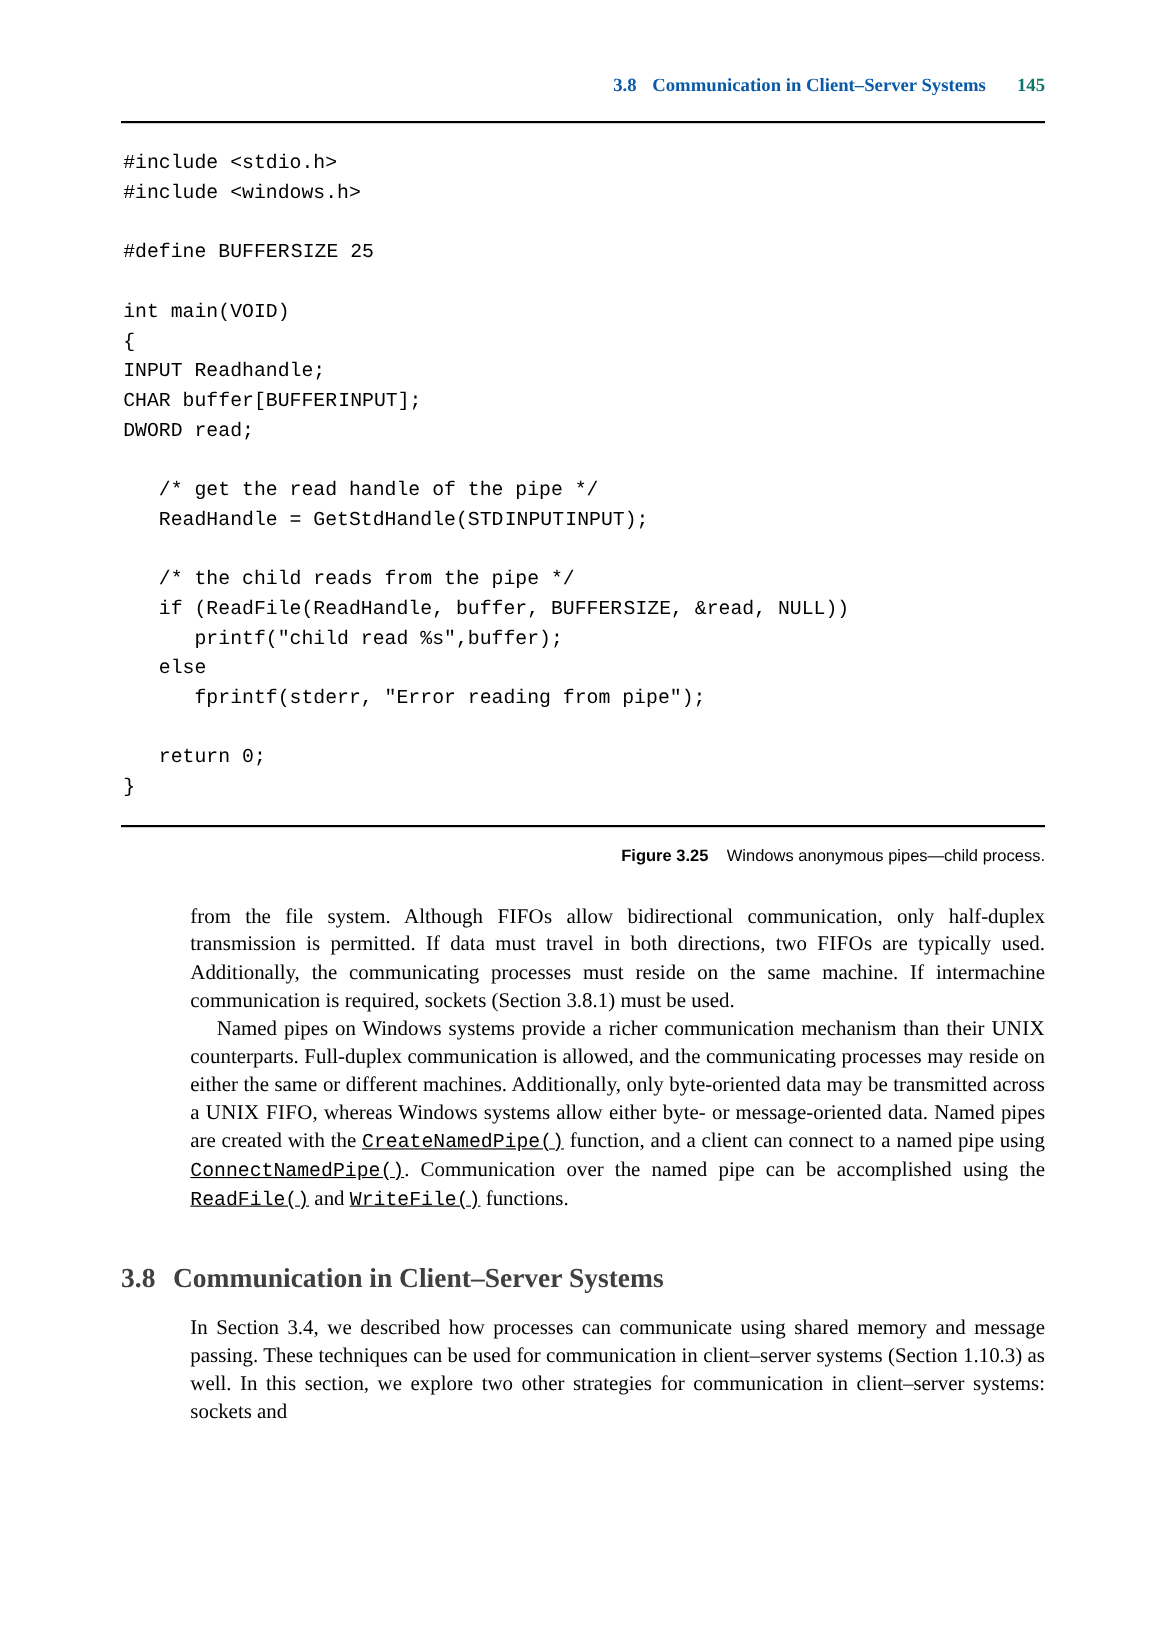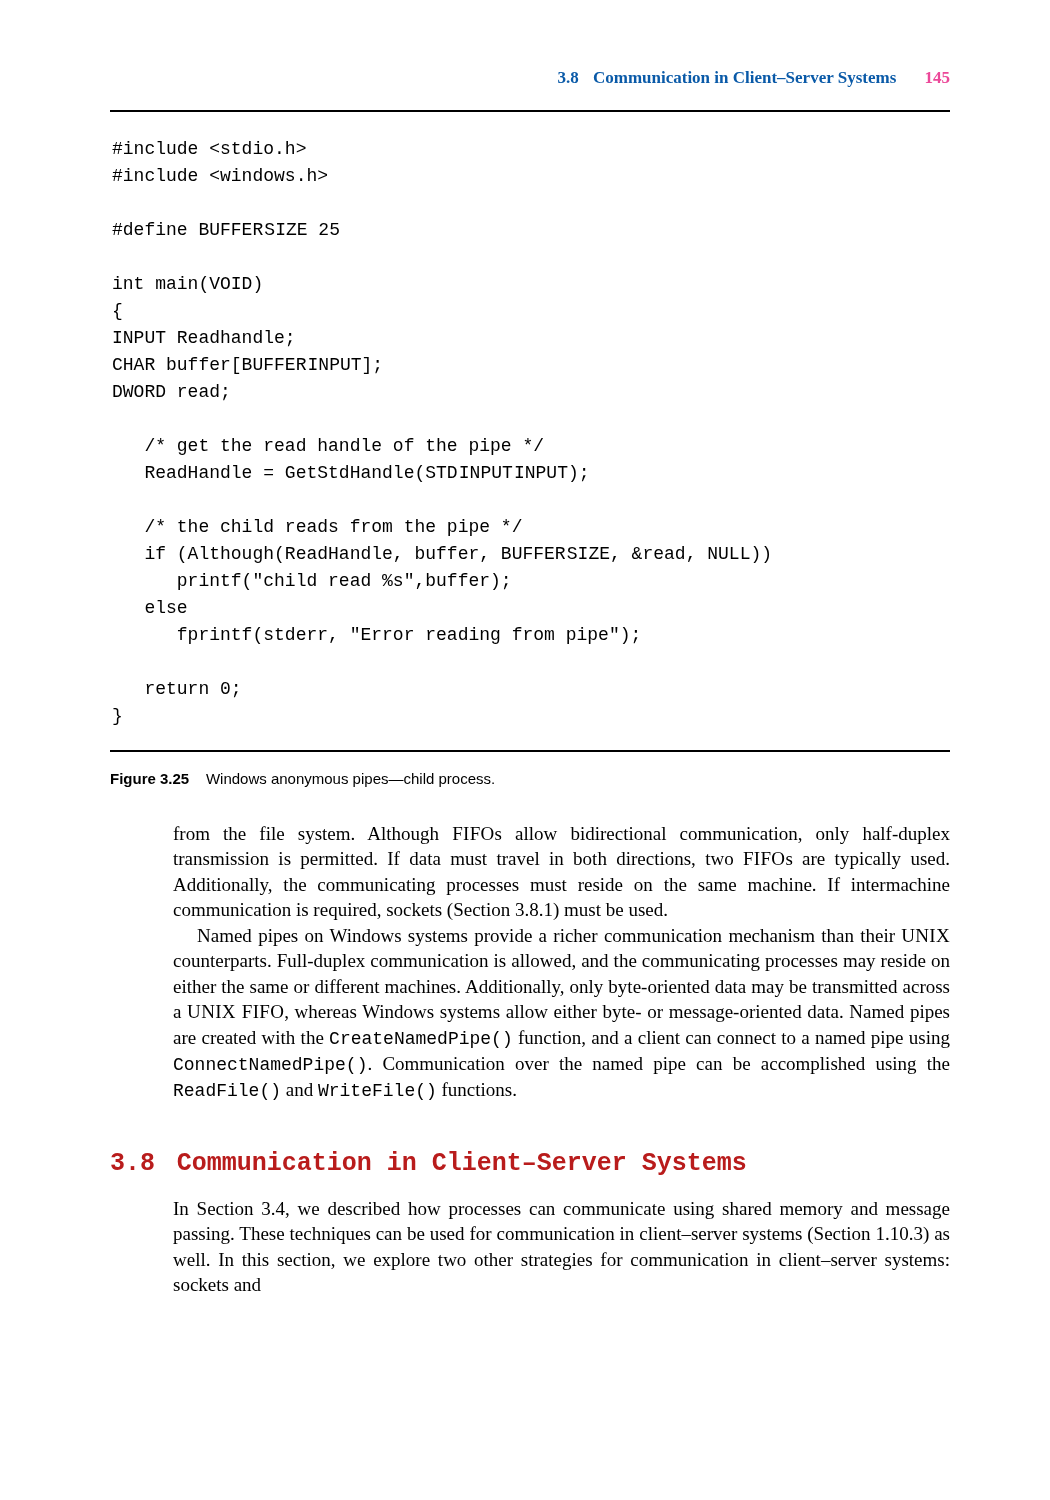--- a/index.html
+++ b/index.html
@@ -22,41 +22,41 @@
   .running-head .sect-num {
     color: #0a5aa8;
     font-weight: bold;
     margin-right: 10px;
   }
   .running-head .sect-title {
     color: #0a5aa8;
     font-weight: bold;
   }
   .running-head .page-num {
-    color: #ec4899;
+    color: #0f766e;
     font-weight: bold;
     margin-left: 24px;
   }
   .rule {
     border: none;
     border-top: 2px solid #000;
     margin: 6px 0 24px 0;
   }
   .rule.bottom {
     margin: 20px 0 18px 0;
   }
   .code {
     font-family: "Courier New", Courier, monospace;
     font-size: 18px;
     line-height: 1.5;
     white-space: pre;
     margin-left: 2px;
   }
   .fig-caption {
-    text-align: left;
+    text-align: right;
     font-family: Arial, Helvetica, sans-serif;
     font-size: 15px;
     margin: 8px 0 34px 0;
   }
   .fig-caption .fig-label {
     font-weight: bold;
   }
   .body-text {
     font-size: 19px;
     line-height: 1.34;
@@ -69,25 +69,26 @@
   .body-text p.indent {
     text-indent: 24px;
   }
   .smallcaps {
     font-variant: small-caps;
     letter-spacing: 0.3px;
   }
   .tt {
     font-family: "Courier New", Courier, monospace;
     font-size: 18px;
+    text-decoration: underline;
   }
   .section-head {
     margin: 46px 0 18px 0;
-    font-family: Liberation Mono, monospace;
-    color: #b91c1c;
+    font-family: Liberation Serif, serif;
+    color: #404040;
   }
   .section-head .num {
     font-weight: 800;
     font-size: 25px;
   }
   .section-head .title {
     font-weight: 800;
     font-size: 25px;
     margin-left: 12px;
   }
@@ -113,21 +114,21 @@
 <span>int main(VOID)</span>
 <span>{</span>
 <span>INPUT Readhandle;</span>
 <span>CHAR buffer[BUFFER</span> <span>INPUT];</span>
 <span>DWORD read;</span>
 <span></span>
 <span>   /* get the read handle of the pipe */</span>
 <span>   ReadHandle = GetStdHandle(STD</span> <span>INPUT</span> <span>INPUT);</span>
 <span></span>
 <span>   /* the child reads from the pipe */</span>
-<span>   if (Although(ReadHandle, buffer, BUFFER</span> <span>SIZE, &amp;read, NULL))</span>
+<span>   if (ReadFile(ReadHandle, buffer, BUFFER</span> <span>SIZE, &amp;read, NULL))</span>
 <span>      printf("child read %s",buffer);</span>
 <span>   else</span>
 <span>      fprintf(stderr, "Error reading from pipe");</span>
 <span></span>
 <span>   return 0;</span>
 <span>}</span></div>
 
   <hr class="rule bottom">
 
   <div class="fig-caption">

